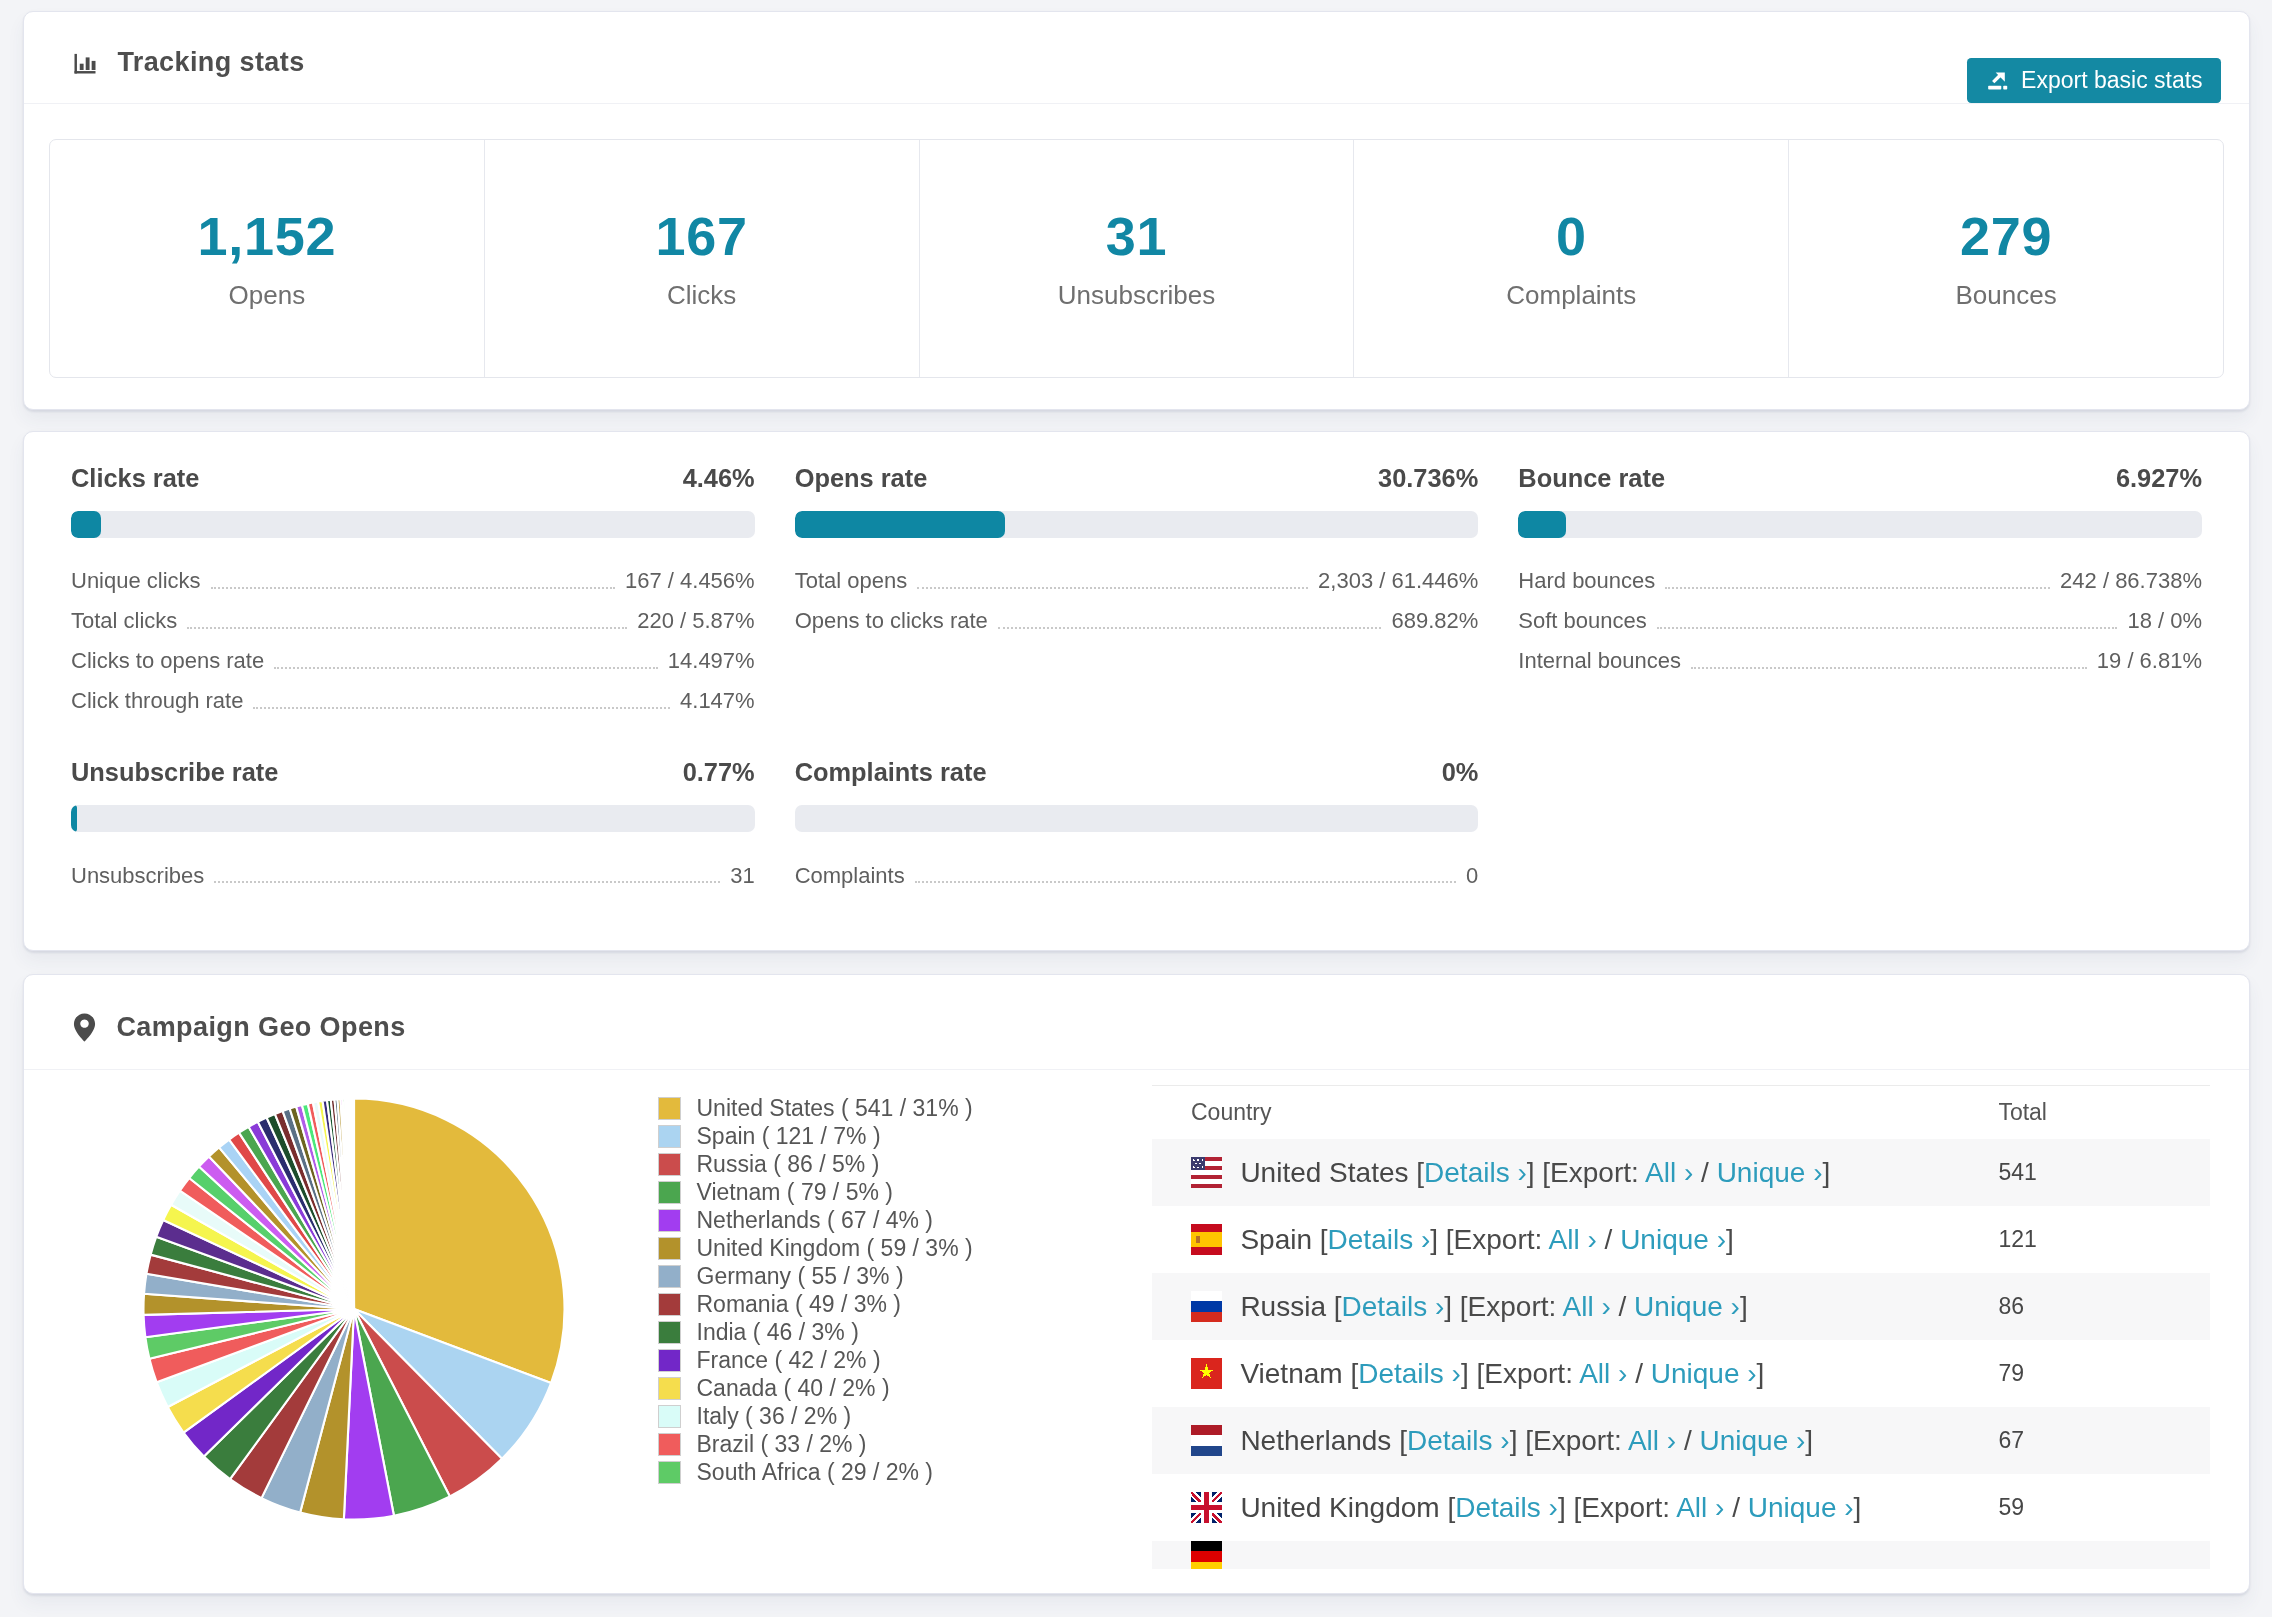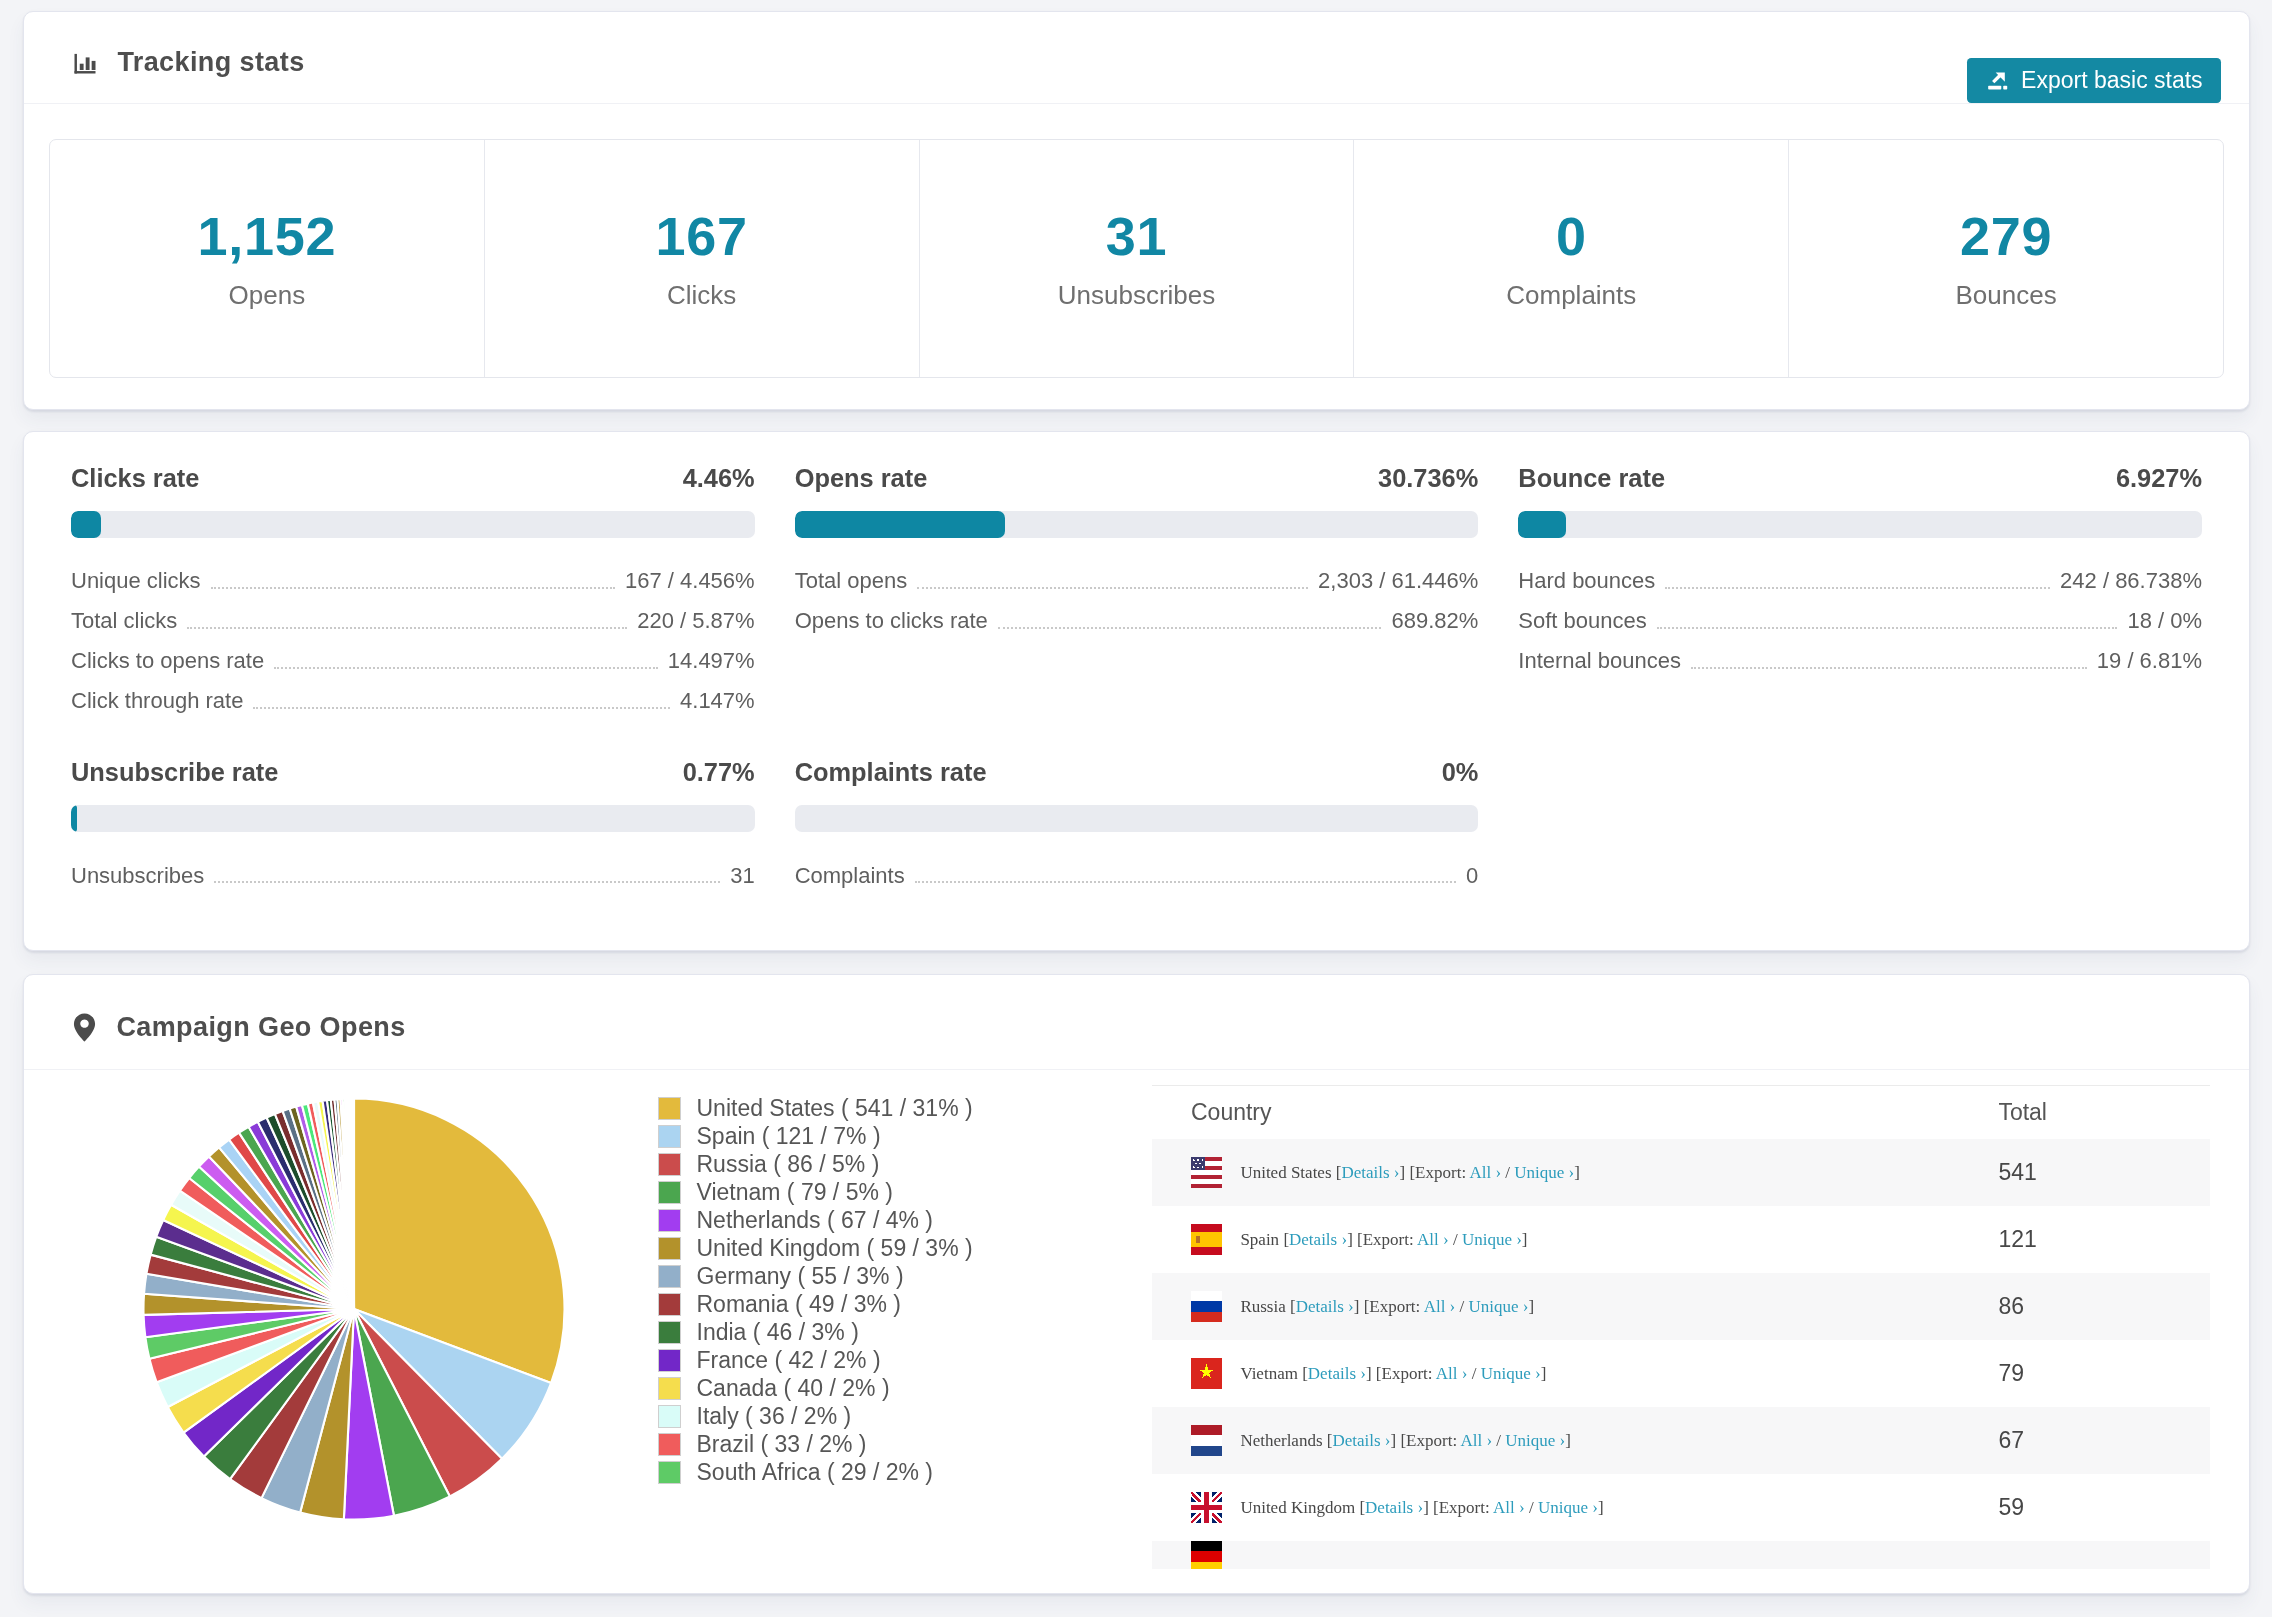--- a/index.html
+++ b/index.html
@@ -69,21 +69,21 @@
   .legend-item { display:flex; align-items:center; height: 28px; cursor: pointer; }
   .legend-swatch { width:23px; height:23px; border:1.4px solid #cfcfcf; margin-right:15.5px; flex:none; }
   .legend-label { font-size: 23px; color:#565656; white-space:nowrap; }
   .geo-table-wrap { flex:1; margin-top: 15px; }
   table.geo-table { width:100%; border-collapse: collapse; border-top: 0.7px solid #ebebeb; }
   .geo-table th { font-size:23px; font-weight:400; color:#555; text-align:left; padding: 13.4px 0; }
   .geo-table th.col-country { padding-left: 39px; width: 80%; }
   .geo-table tbody tr:nth-child(odd) { background: #f7f7f8; }
   .geo-table td { padding: 0; vertical-align: middle; }
   .cell-flex { display:flex; align-items:center; height: 67px; padding-left: 39px; }
-  .rowtext { font-size: 17px; color:#474747; white-space:nowrap;font-family:Liberation Serif, serif; }
+  .rowtext { font-size: 28px; color:#474747; white-space:nowrap; }
   .flag { width:31px; height:31px; flex:none; margin-right:18.4px; box-shadow: inset 0 0 0 0.7px rgba(0,0,0,.08); }
   .flag svg { display:block; }
   .lnk { color:#2d9cbc; cursor:pointer; text-decoration:none; }
   .blk { color:#4a4a4a; }
   .total-cell { font-size:23px; color:#474747; }
   tr.partial .cell-clip { height: 28px; overflow: hidden; padding-left: 39px; display:block; }
   tr.partial .cell-clip .flag { margin-top: 18.4px; }
 </style>
 </head>
 <body>

